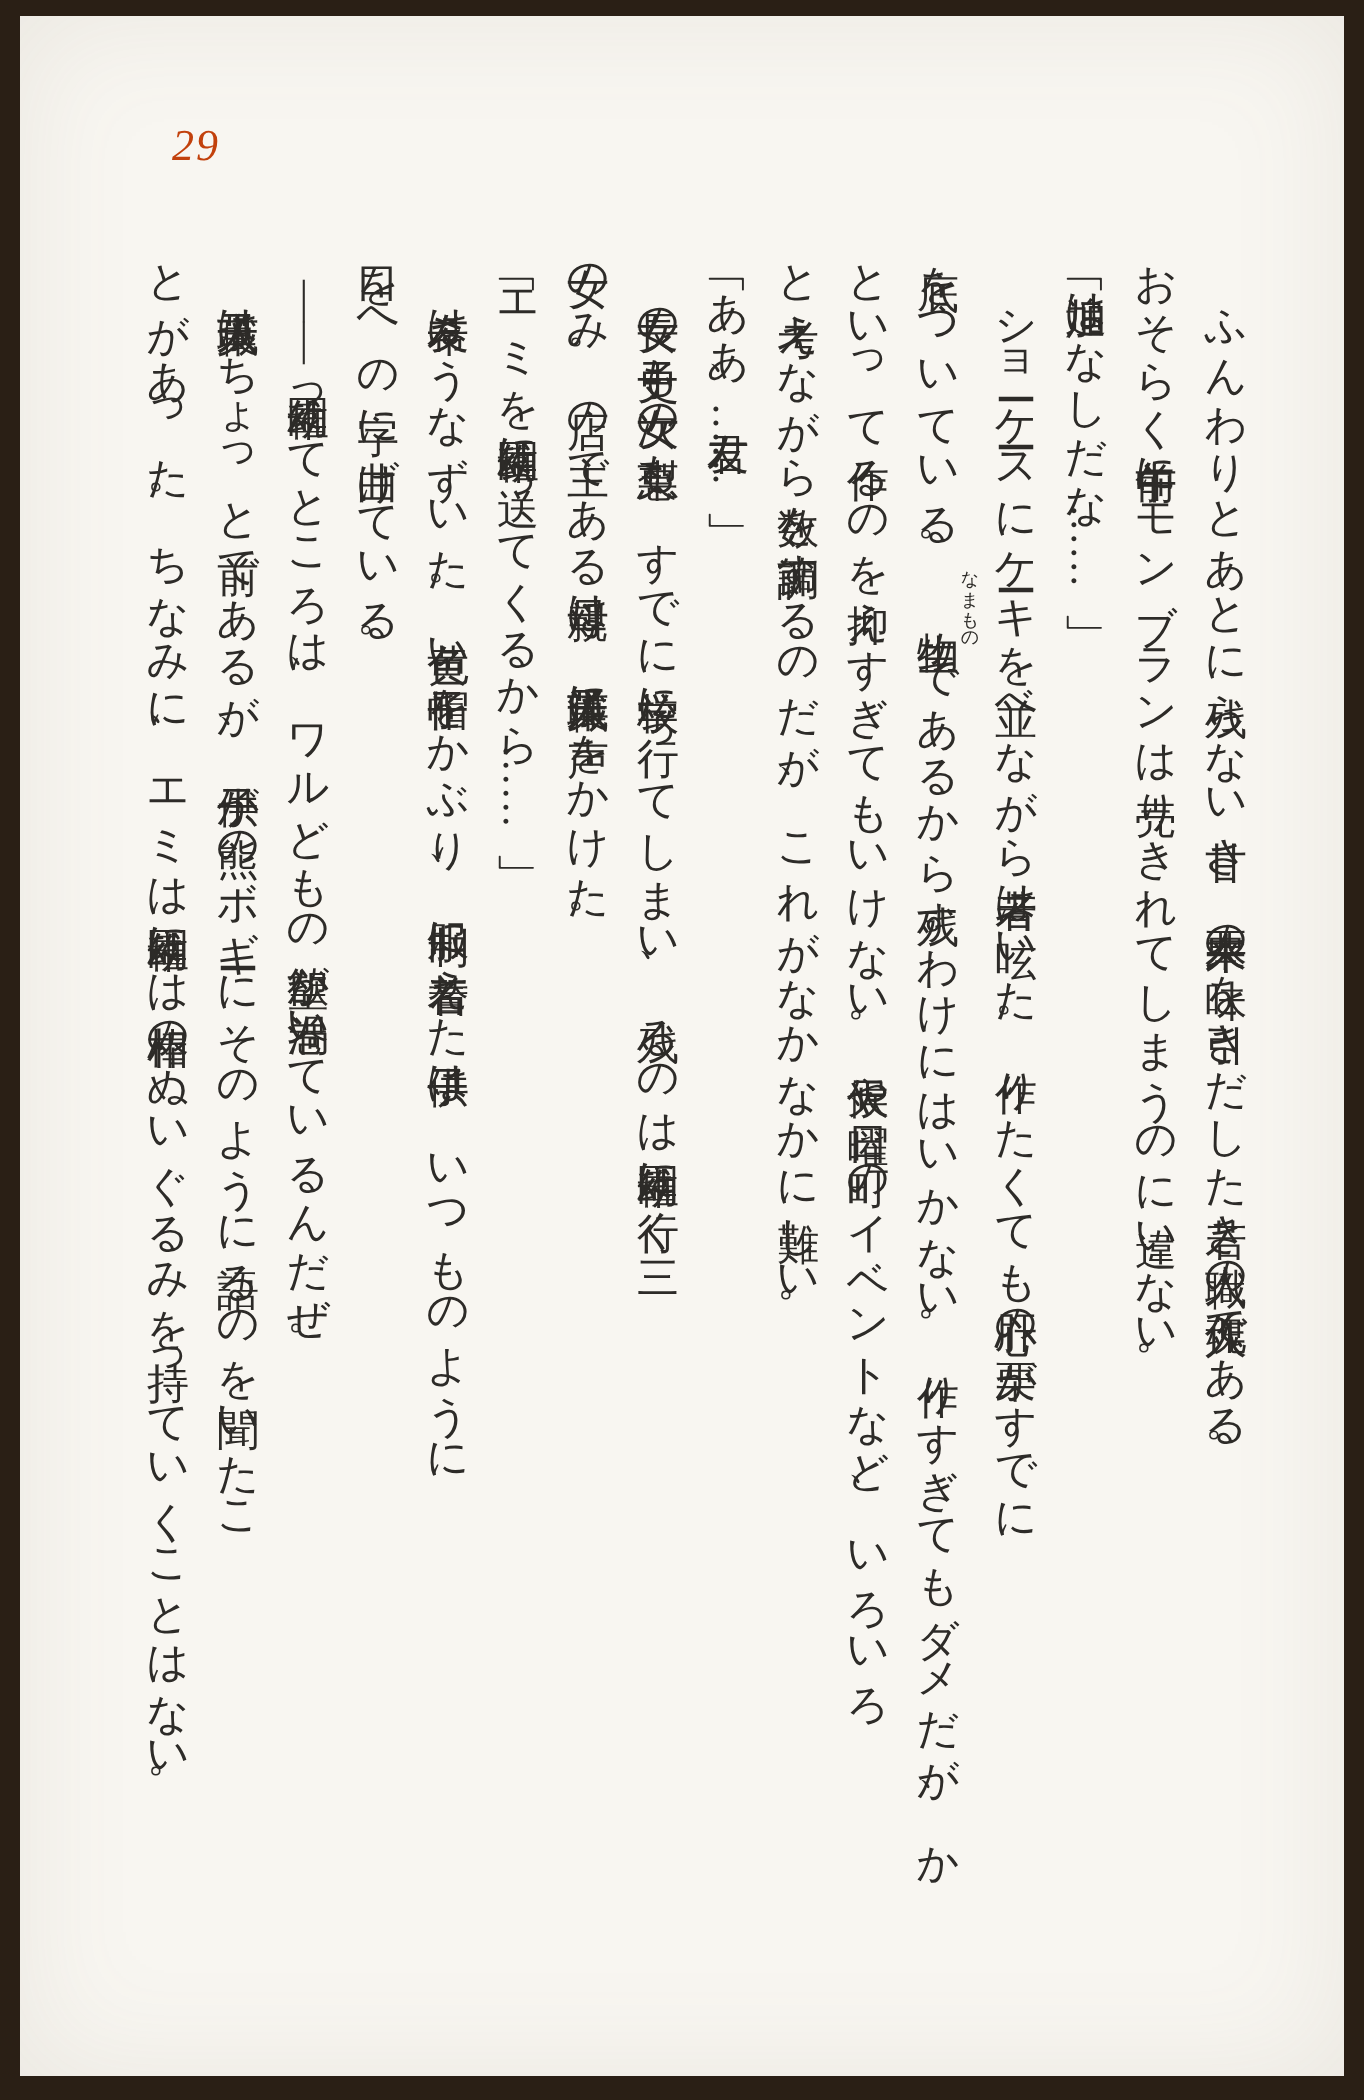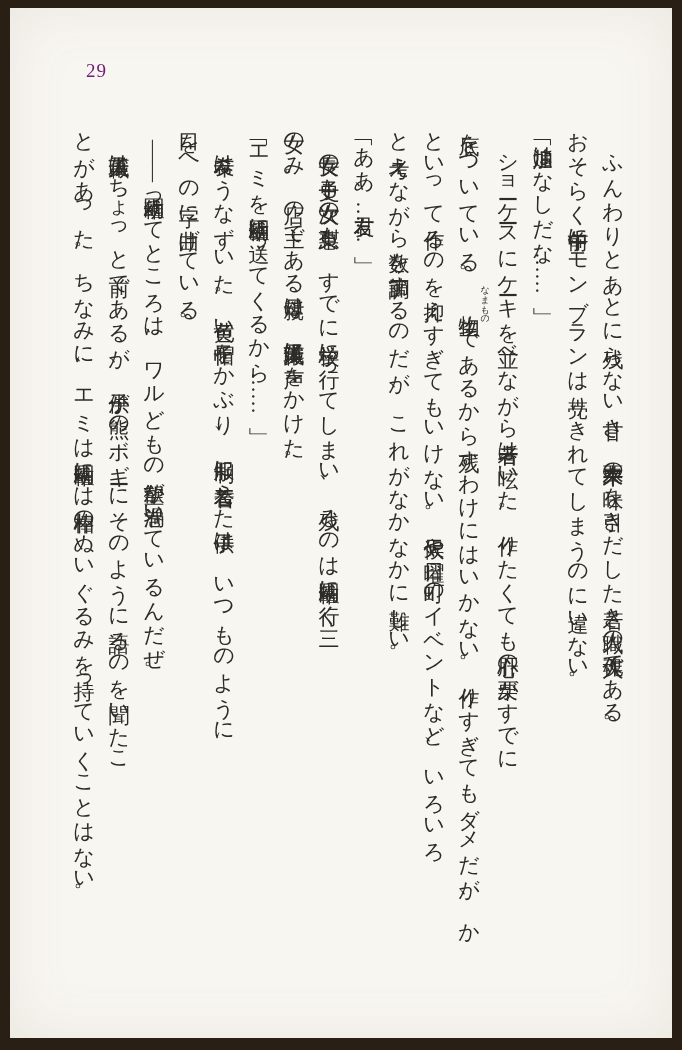--- a/index.html
+++ b/index.html
@@ -21,22 +21,23 @@
   }
   .page{
     position:absolute;
     left:10px;top:8px;right:10px;bottom:12px;
     background:var(--page);
     box-shadow:inset 0 0 60px rgba(120,110,90,0.10);
   }
   .page-number{
     position:absolute;
     left:76px;top:52px;
-    font-size:19px;
-    color:#701a75;
+    font-size:22px;
+    font-style:italic;
+    color:#c2410c;
     letter-spacing:1px;
   }
   .text-columns{
     position:absolute;
     top:110px;
     right:42px;
     height:848px;
     writing-mode:vertical-rl;
     -webkit-writing-mode:vertical-rl;
     text-orientation:mixed;

